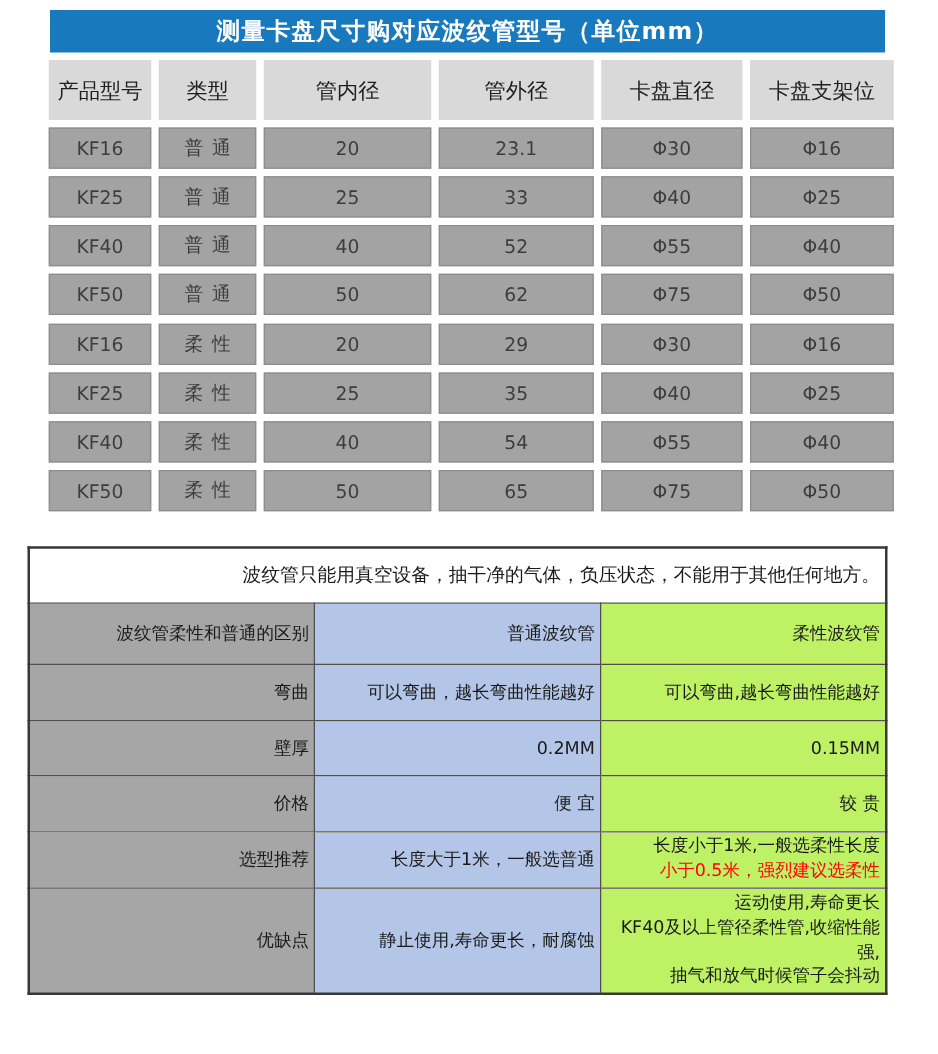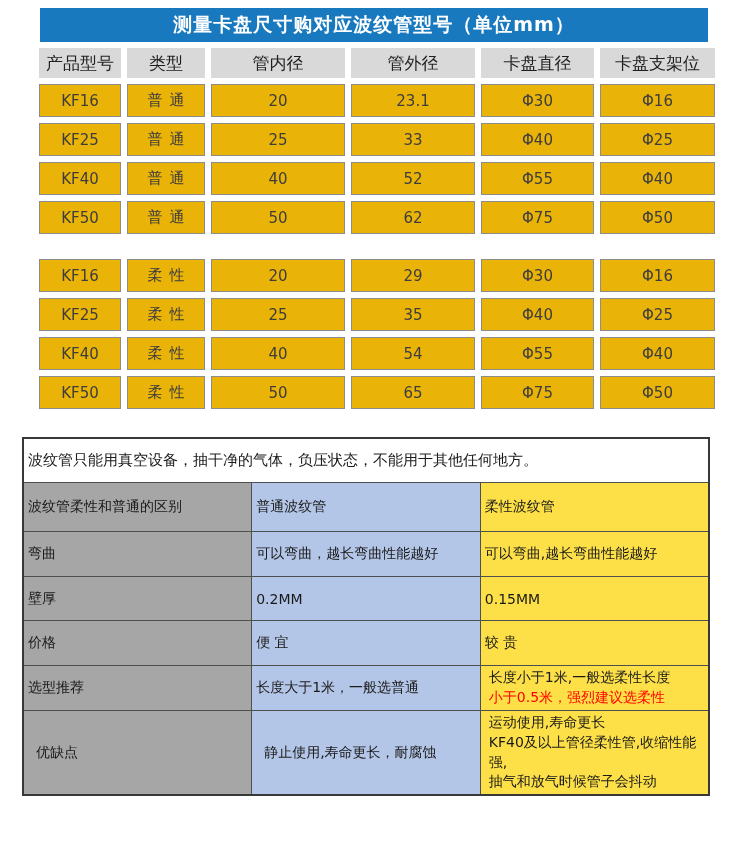--- a/index.html
+++ b/index.html
@@ -8,35 +8,35 @@
 
   
   .title-bar{position:absolute;left:40px;top:8px;width:668px;height:34px;background:#1879bf;
     color:#ffffff;font-size:19px;font-weight:bold;display:flex;align-items:center;justify-content:center;letter-spacing:1px;}
 
   
   .spec-grid{position:absolute;left:39px;display:grid;grid-template-columns:82px 78px 134px 124px 113px 115px;
     column-gap:6px;row-gap:6px;}
   .g1{top:48px;}
   .g2{top:259px;}
-  .hcell{background:#d9d9d9;height:30px;display:flex;align-items:center;justify-content:center;
+  .hcell{background:#d9d9d9;height:48px;display:flex;align-items:center;justify-content:center;
     font-size:17px;color:#1f1f1f;}
-  .dcell{background:#eab308;border:1px solid #8c8c8c;height:31px;display:flex;align-items:center;justify-content:center;
+  .dcell{background:#a3a3a3;border:1px solid #8c8c8c;height:31px;display:flex;align-items:center;justify-content:center;
     font-size:15px;color:#3d3d3d;}
   .sp{letter-spacing:7px;padding-left:7px;}
 
   
   .cmp{position:absolute;left:22px;top:437px;border-collapse:collapse;table-layout:fixed;width:688px;
     font-size:14px;color:#1a1a1a;}
-  .cmp td{border:1px solid #4f4f4f;text-align:left;vertical-align:middle;padding:2px 4px;overflow:hidden;}
+  .cmp td{border:1px solid #4f4f4f;text-align:right;vertical-align:middle;padding:2px 4px;overflow:hidden;}
   .cmp{border:2px solid #383838;}
   .td-note{background:#ffffff;height:39px;font-size:15px;}
   .td-lab{background:#a6a6a6;width:190px;}
   .td-mid{background:#b4c6e7;width:273px;}
-  .td-rgt{background:#fde047;width:225px;}
+  .td-rgt{background:#bef264;width:225px;}
   .r-hdr td{height:44px;}
   .r-a td{height:40px;}
   .r-b td{height:40px;}
   .r-c td{height:39px;}
   .r-d td{height:40px;}
   .r-e td{height:39px;}
   .r-f td{height:66px;padding-left:12px;}
   .cell-left{text-align:left;padding-left:8px !important;line-height:1.42;}
   .red{color:#ff0000;}
 </style>

